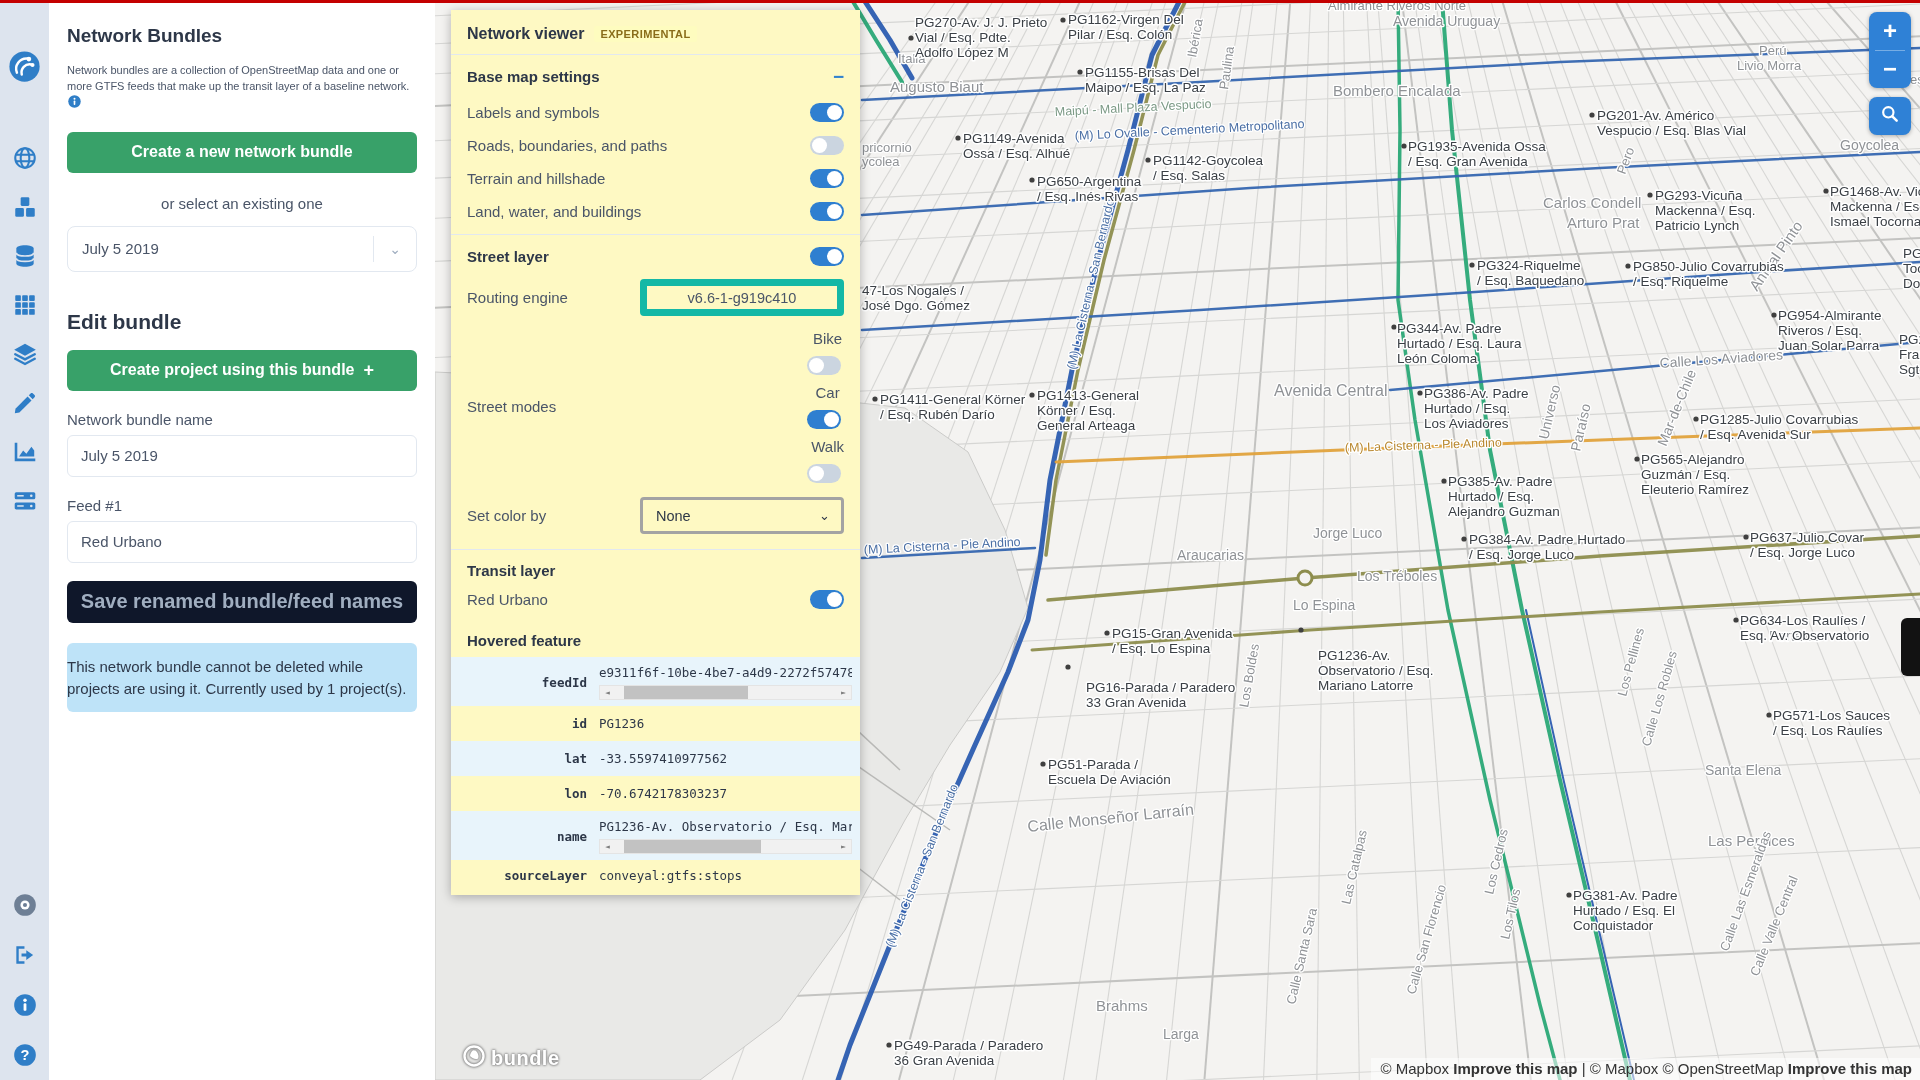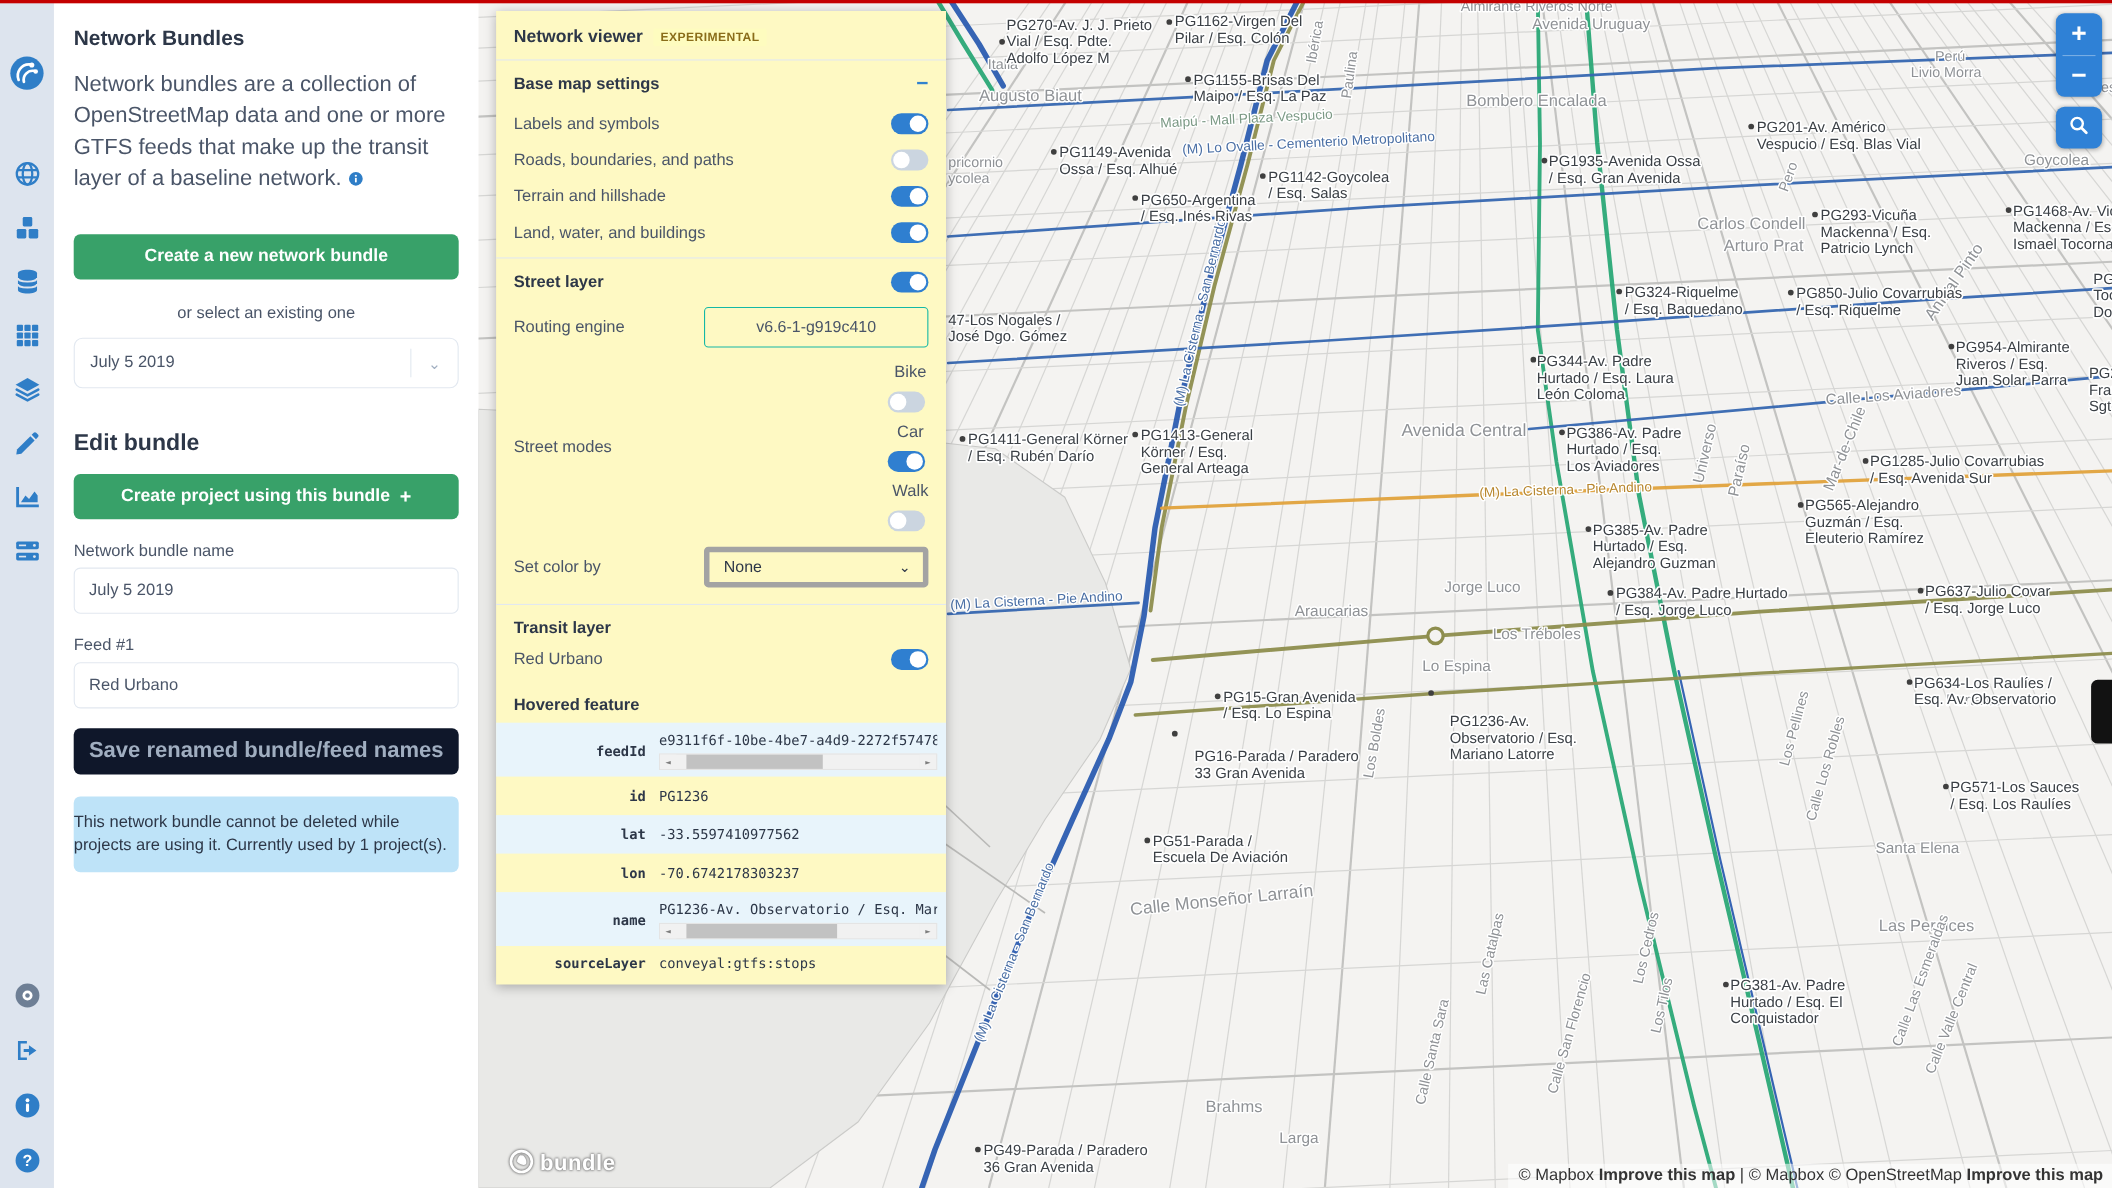--- a/index.html
+++ b/index.html
@@ -11,21 +11,21 @@
   
   .iconbar { position:absolute; left:0; top:0; width:49px; height:1080px; background:#dde4ee; z-index:40; display:flex; flex-direction:column; align-items:center; }
   .iconbar .logo { margin-top:50px; width:33px; height:33px; }
   .iconbar .group { margin-top:62px; display:flex; flex-direction:column; align-items:center; gap:23px; }
   .iconbar .bgroup { margin-top:auto; margin-bottom:12px; display:flex; flex-direction:column; align-items:center; gap:24px; }
   .icn { width:26px; height:26px; display:block; cursor:pointer; }
 
   
   .panel-left { position:absolute; left:49px; top:3px; width:386px; height:1077px; background:#ffffff; z-index:30; padding:22px 18px; color:#4a5568; }
   .panel-left h1 { font-size:19px; color:#2d3748; margin-bottom:16px; }
-  .panel-left p.desc { font-size:20px; line-height:1.42; margin-bottom:36px; }
+  .panel-left p.desc { font-size:11px; line-height:1.42; margin-bottom:20px; }
   .infodot { display:inline-block; width:15px; height:15px; vertical-align:-2px; }
   .btn-green { display:flex; align-items:center; justify-content:center; width:100%; height:41px; background:#38a169; color:#fff; font-size:16px; font-weight:bold; border:none; border-radius:6px; cursor:pointer; }
   .orselect { text-align:center; font-size:15px; margin:22px 0 14px; }
   .selectbox { display:flex; align-items:center; height:46px; border:1px solid #e2e8f0; border-radius:8px; font-size:15px; color:#4a5568; cursor:pointer; background:#fff; }
   .selectbox .val { flex:1; padding-left:14px; }
   .selectbox .divider { width:1px; height:26px; background:#e2e8f0; }
   .selectbox .chev { width:42px; text-align:center; color:#a0aec0; font-size:14px; }
   .panel-left h2 { font-size:21px; color:#2d3748; margin:38px 0 16px; }
   .plus { margin-left:9px; font-size:18px; }
   .lbl { font-size:15px; margin:20px 0 7px; color:#4a5568; }
@@ -60,24 +60,24 @@
   .vhead .t { font-size:16px; font-weight:bold; color:#2d3748; }
   .badge { background:#fefcbf; color:#8a6d1a; font-size:11px; font-weight:bold; padding:2px 6px; border-radius:2px; letter-spacing:.4px; }
   .viewer hr { border:none; border-top:1px solid #e2e8f0; margin:0; }
   .sechead { display:flex; align-items:center; justify-content:space-between; font-size:15px; font-weight:bold; color:#2d3748; padding:12px 16px 10px; }
   .collapse { color:#3182ce; font-size:19px; font-weight:bold; cursor:pointer; line-height:1; }
   .trow { display:flex; align-items:center; justify-content:space-between; padding:7px 16px; font-size:15px; }
   .switch { position:relative; width:34px; height:19px; border-radius:10px; background:#cbd5e0; flex:0 0 auto; cursor:pointer; }
   .switch::after { content:""; position:absolute; top:2px; left:2px; width:15px; height:15px; border-radius:50%; background:#fff; }
   .switch.on { background:#2f7fd0; }
   .switch.on::after { left:17px; }
-  .inputbox { width:204px; height:37px; border:1px solid #14b8a6; border-radius:4px; display:flex; align-items:center; justify-content:center; font-size:14.5px; color:#4a5568; }
+  .inputbox { width:204px; height:37px; border:7px solid #14b8a6; border-radius:4px; display:flex; align-items:center; justify-content:center; font-size:14.5px; color:#4a5568; }
   .modes { display:flex; align-items:center; gap:9px;flex-direction:column; }
   .modes .m { font-size:15px; margin-left:8px; }
-  .selsm { width:204px; height:37px; border:5px solid #a3a3a3; border-radius:4px; display:flex; align-items:center; font-size:14.5px; color:#2d3748; cursor:pointer;gap:12px; }
+  .selsm { width:204px; height:37px; border:3px solid #a3a3a3; border-radius:4px; display:flex; align-items:center; font-size:14.5px; color:#2d3748; cursor:pointer;gap:12px; }
   .selsm .v { flex:1; padding-left:13px; }
   .selsm .c { padding-right:11px; color:#2d3748; font-size:13px; }
   .ftable { font-family:"DejaVu Sans Mono", monospace; font-size:12.5px; color:#2d3748; }
   .frow { display:flex; min-height:35px; align-items:center; }
   .frow.shade { background:#e8f4fb; }
   .frow .k { width:148px; text-align:right; padding-right:12px; font-weight:bold; flex:0 0 auto; }
   .frow .v { flex:1; overflow:hidden; white-space:nowrap; padding-right:2px; }
   .frow.tall { padding:8px 0 6px; }
   .frow.tall .vwrap { flex:1; overflow:hidden; padding-right:8px; }
   .frow.tall .v { padding:0 0 5px; }

